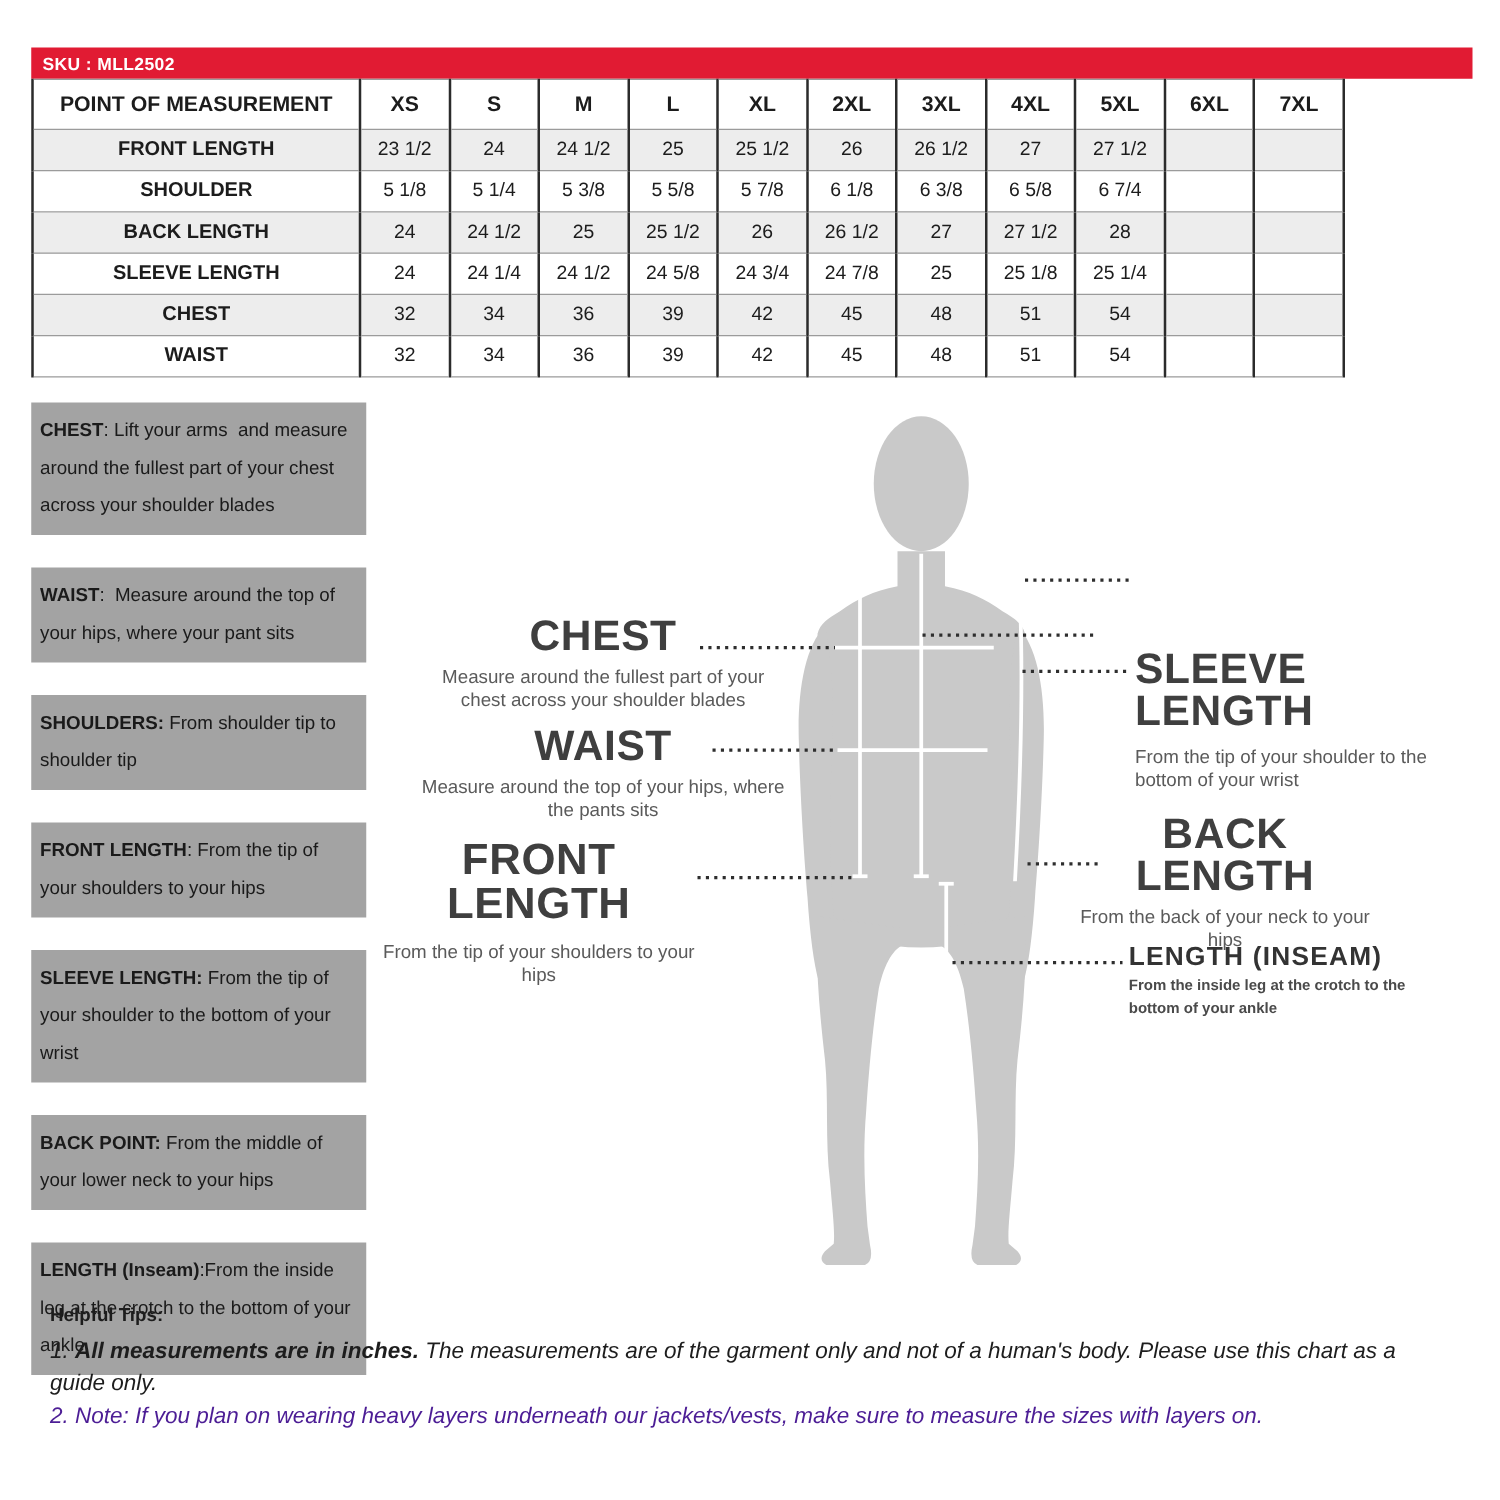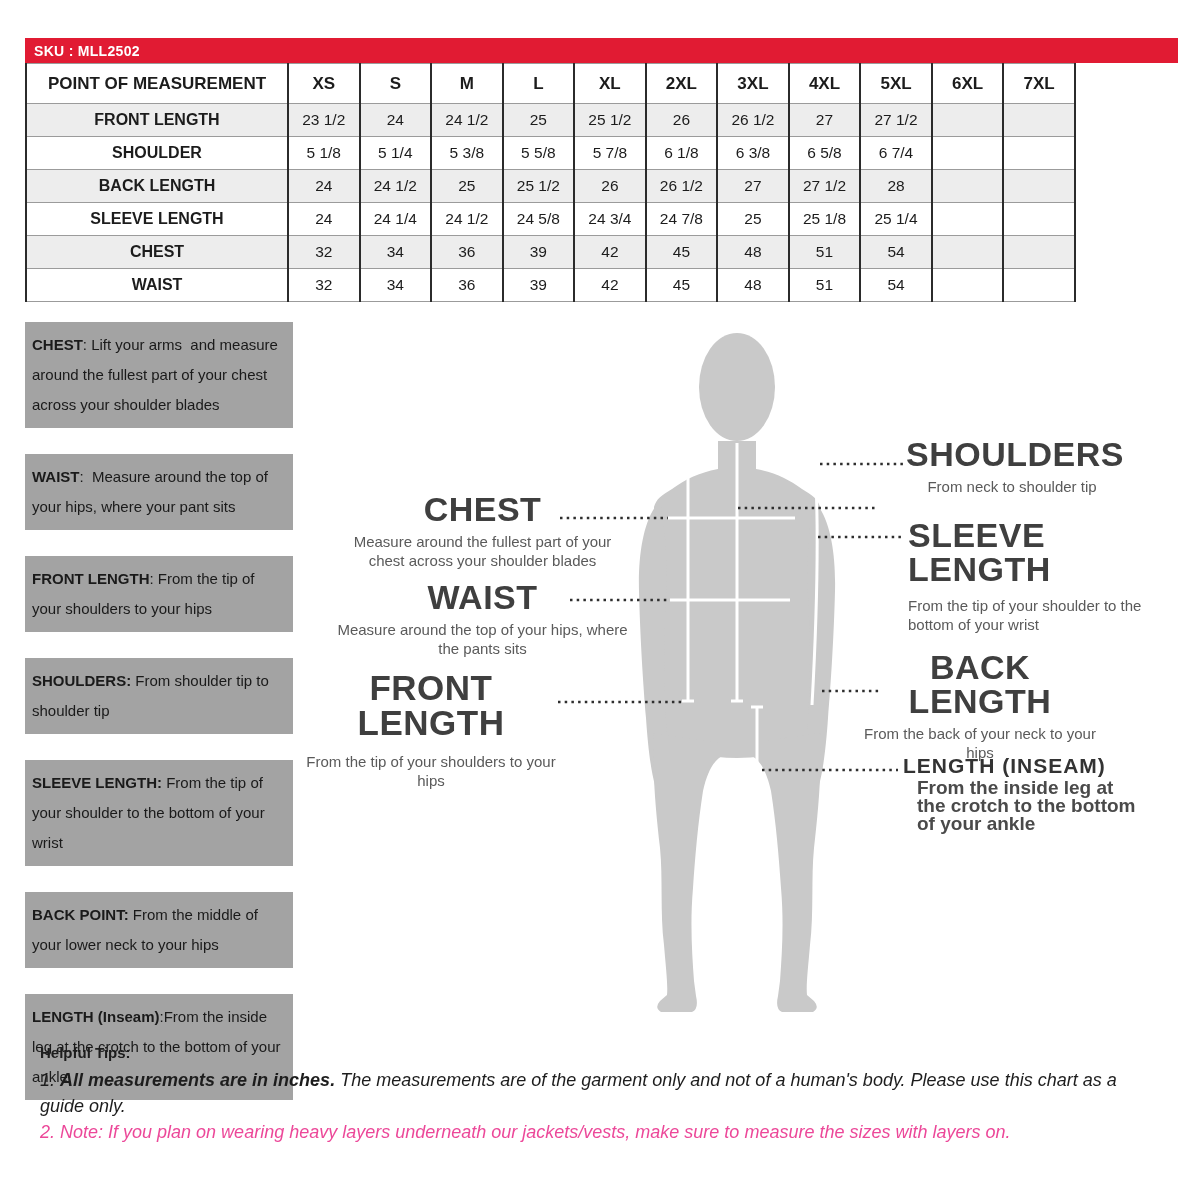--- a/index.html
+++ b/index.html
@@ -32,29 +32,29 @@
     font-size:15px; line-height:30px; color:#1a1a1a; white-space:pre-wrap; }
   .note b { font-weight:bold; }
 
   
   .dlabel { position:absolute; }
   .dlabel .dtitle { font-weight:bold; color:#3f3f3f; font-size:34px; letter-spacing:.5px; line-height:1.0; }
   .dlabel .ddesc { color:#5a5a5a; font-size:15px; line-height:19px; margin-top:6px; }
   .dlabel.center { text-align:center; }
   .dlabel.left-align .ddesc { text-align:left; }
   .dlabel-inseam .dtitle { font-size:21px; letter-spacing:1px; color:#333; }
-  .dlabel-inseam .ddesc { font-size:19px; font-weight:bold; color:#4a4a4a; line-height:18px; margin-top:3px;margin-left:14px; }
+  .dlabel-inseam .ddesc { font-size:12px; font-weight:bold; color:#4a4a4a; line-height:18px; margin-top:3px; }
 
   .fig-svg { position:absolute; left:0; top:0; width:1200px; height:1200px; }
 
   
   .tips { position:absolute; left:40px; top:1044px; width:1120px; color:#1d1d1d; }
   .tips-heading { font-weight:bold; font-size:15px; margin-bottom:6px; }
   .tip-line { font-size:18px; line-height:26px;font-style:italic; }
-  .tip-line.blue { color:#ec4899; }
+  .tip-line.blue { color:#4c1d95; }
   .tip-line b { font-weight:bold; }
 </style>
 </head>
 <body>
 
 <div class="sheet">
 
   <div class="sku-bar">
     <span>SKU : MLL2502</span>
   </div>
@@ -163,22 +163,22 @@
           <td>54</td>
           <td></td>
           <td></td>
         </tr>
       </tbody>
   </table>
 
   <div class="notes">
       <div class="note"><b>CHEST</b><span>: Lift your arms  and measure around the fullest part of your chest across your shoulder blades</span></div>
       <div class="note"><b>WAIST</b><span>:  Measure around the top of your hips, where your pant sits</span></div>
+      <div class="note"><b>SHOULDERS:</b><span> From shoulder tip to shoulder tip</span></div>
       <div class="note"><b>FRONT LENGTH</b><span>: From the tip of your shoulders to your hips</span></div>
-      <div class="note"><b>SHOULDERS:</b><span> From shoulder tip to shoulder tip</span></div>
       <div class="note"><b>SLEEVE LENGTH:</b><span> From the tip of your shoulder to the bottom of your wrist</span></div>
       <div class="note"><b>BACK POINT:</b><span> From the middle of your lower neck to your hips</span></div>
       <div class="note"><b>LENGTH (Inseam)</b><span>:From the inside leg at the crotch to the bottom of your ankle</span></div>
     </div>
 
   <svg class="fig-svg" viewBox="0 0 1200 1200" xmlns="http://www.w3.org/2000/svg">
     <g transform="translate(630,333)">
       <g fill="#c9c9c9">
         <ellipse cx="107" cy="54" rx="38" ry="54"></ellipse>
         <path d="M 88,108 L 126,108 L 126,136
@@ -231,24 +231,20 @@
     <div class="ddesc">Measure around the fullest part of your chest across your shoulder blades</div>
   </div>
   <div class="dlabel center" style="left:335px; top:580px; width:295px;">
     <div class="dtitle">WAIST</div>
     <div class="ddesc">Measure around the top of your hips, where the pants sits</div>
   </div>
   <div class="dlabel center" style="left:298px; top:670px; width:266px;">
     <div class="dtitle" style="font-size:35px;">FRONT LENGTH</div>
     <div class="ddesc" style="margin-top:12px;">From the tip of your shoulders to your hips</div>
   </div>
-  <div class="dlabel center" style="left:906px; top:437px; width:212px;">
-    <div class="dtitle">SHOULDERS</div>
-    <div class="ddesc">From neck to shoulder tip</div>
-  </div>
   <div class="dlabel left-align" style="left:908px; top:518px; width:274px;">
     <div class="dtitle">SLEEVE LENGTH</div>
     <div class="ddesc" style="margin-top:10px;">From the tip of your shoulder to the bottom of your wrist</div>
   </div>
   <div class="dlabel center" style="left:860px; top:650px; width:240px;">
     <div class="dtitle">BACK LENGTH</div>
     <div class="ddesc">From the back of your neck to your hips</div>
   </div>
   <div class="dlabel left-align dlabel-inseam" style="left:903px; top:755px; width:235px;">
     <div class="dtitle">LENGTH (INSEAM)</div>

